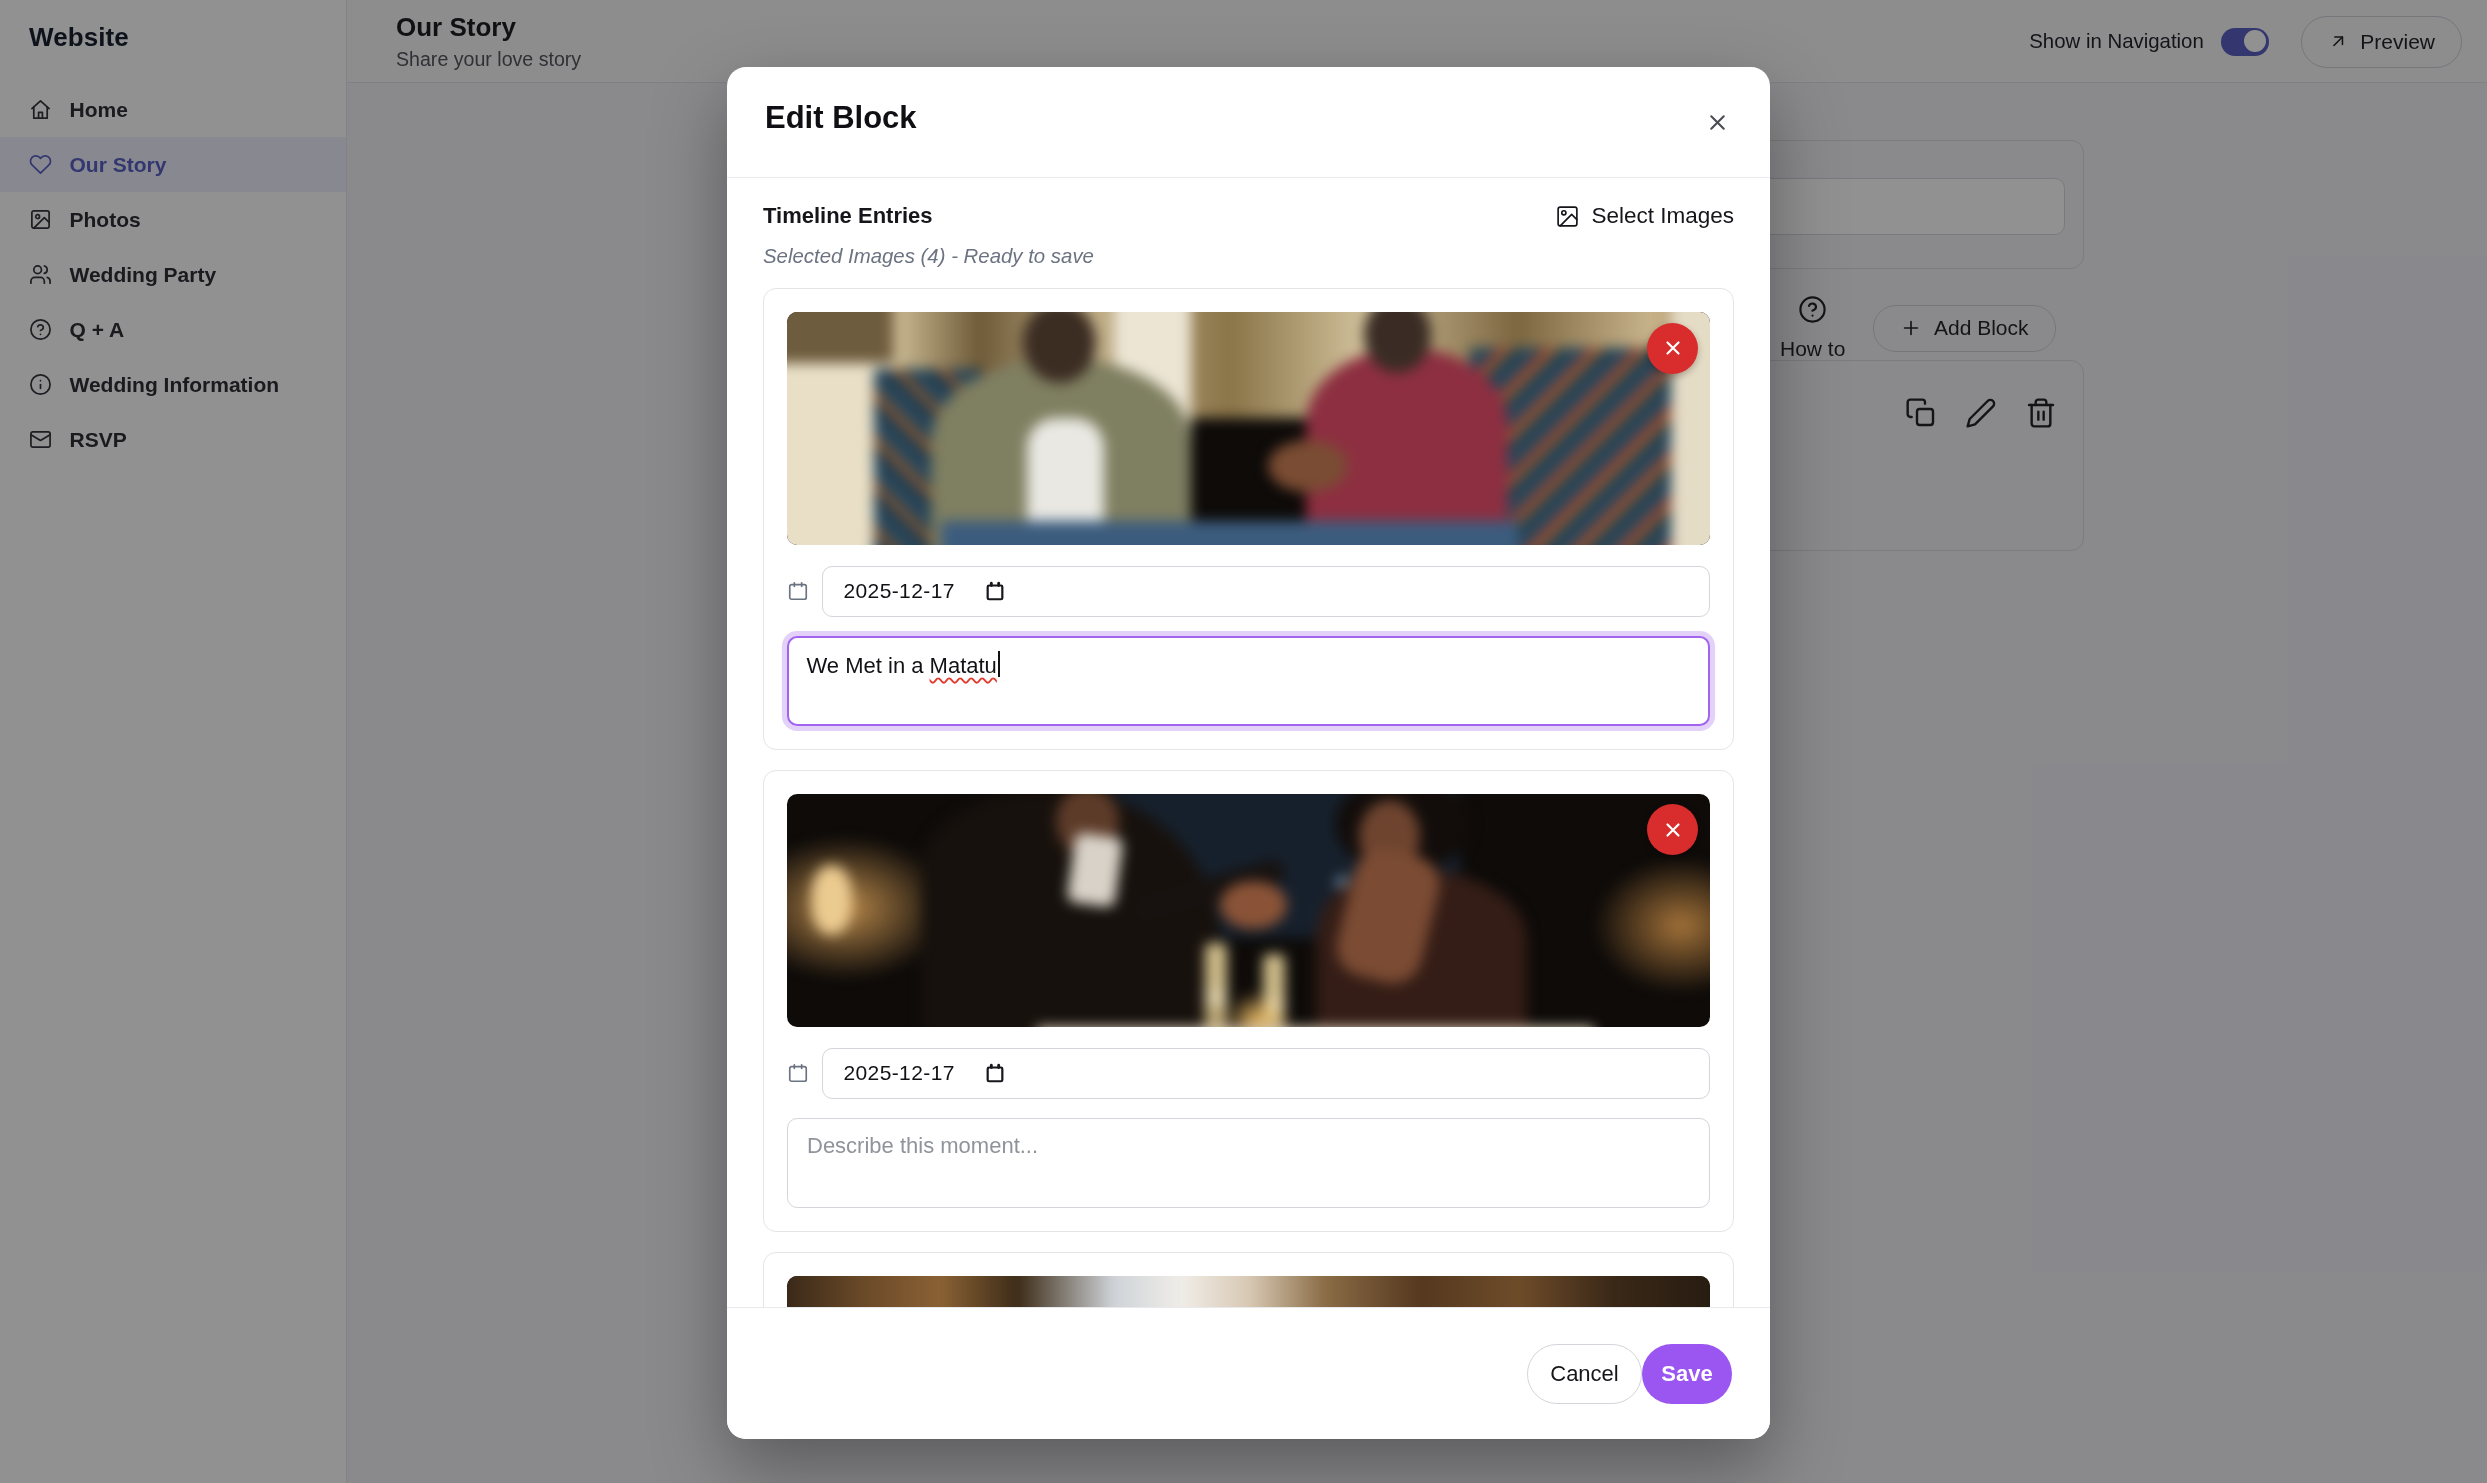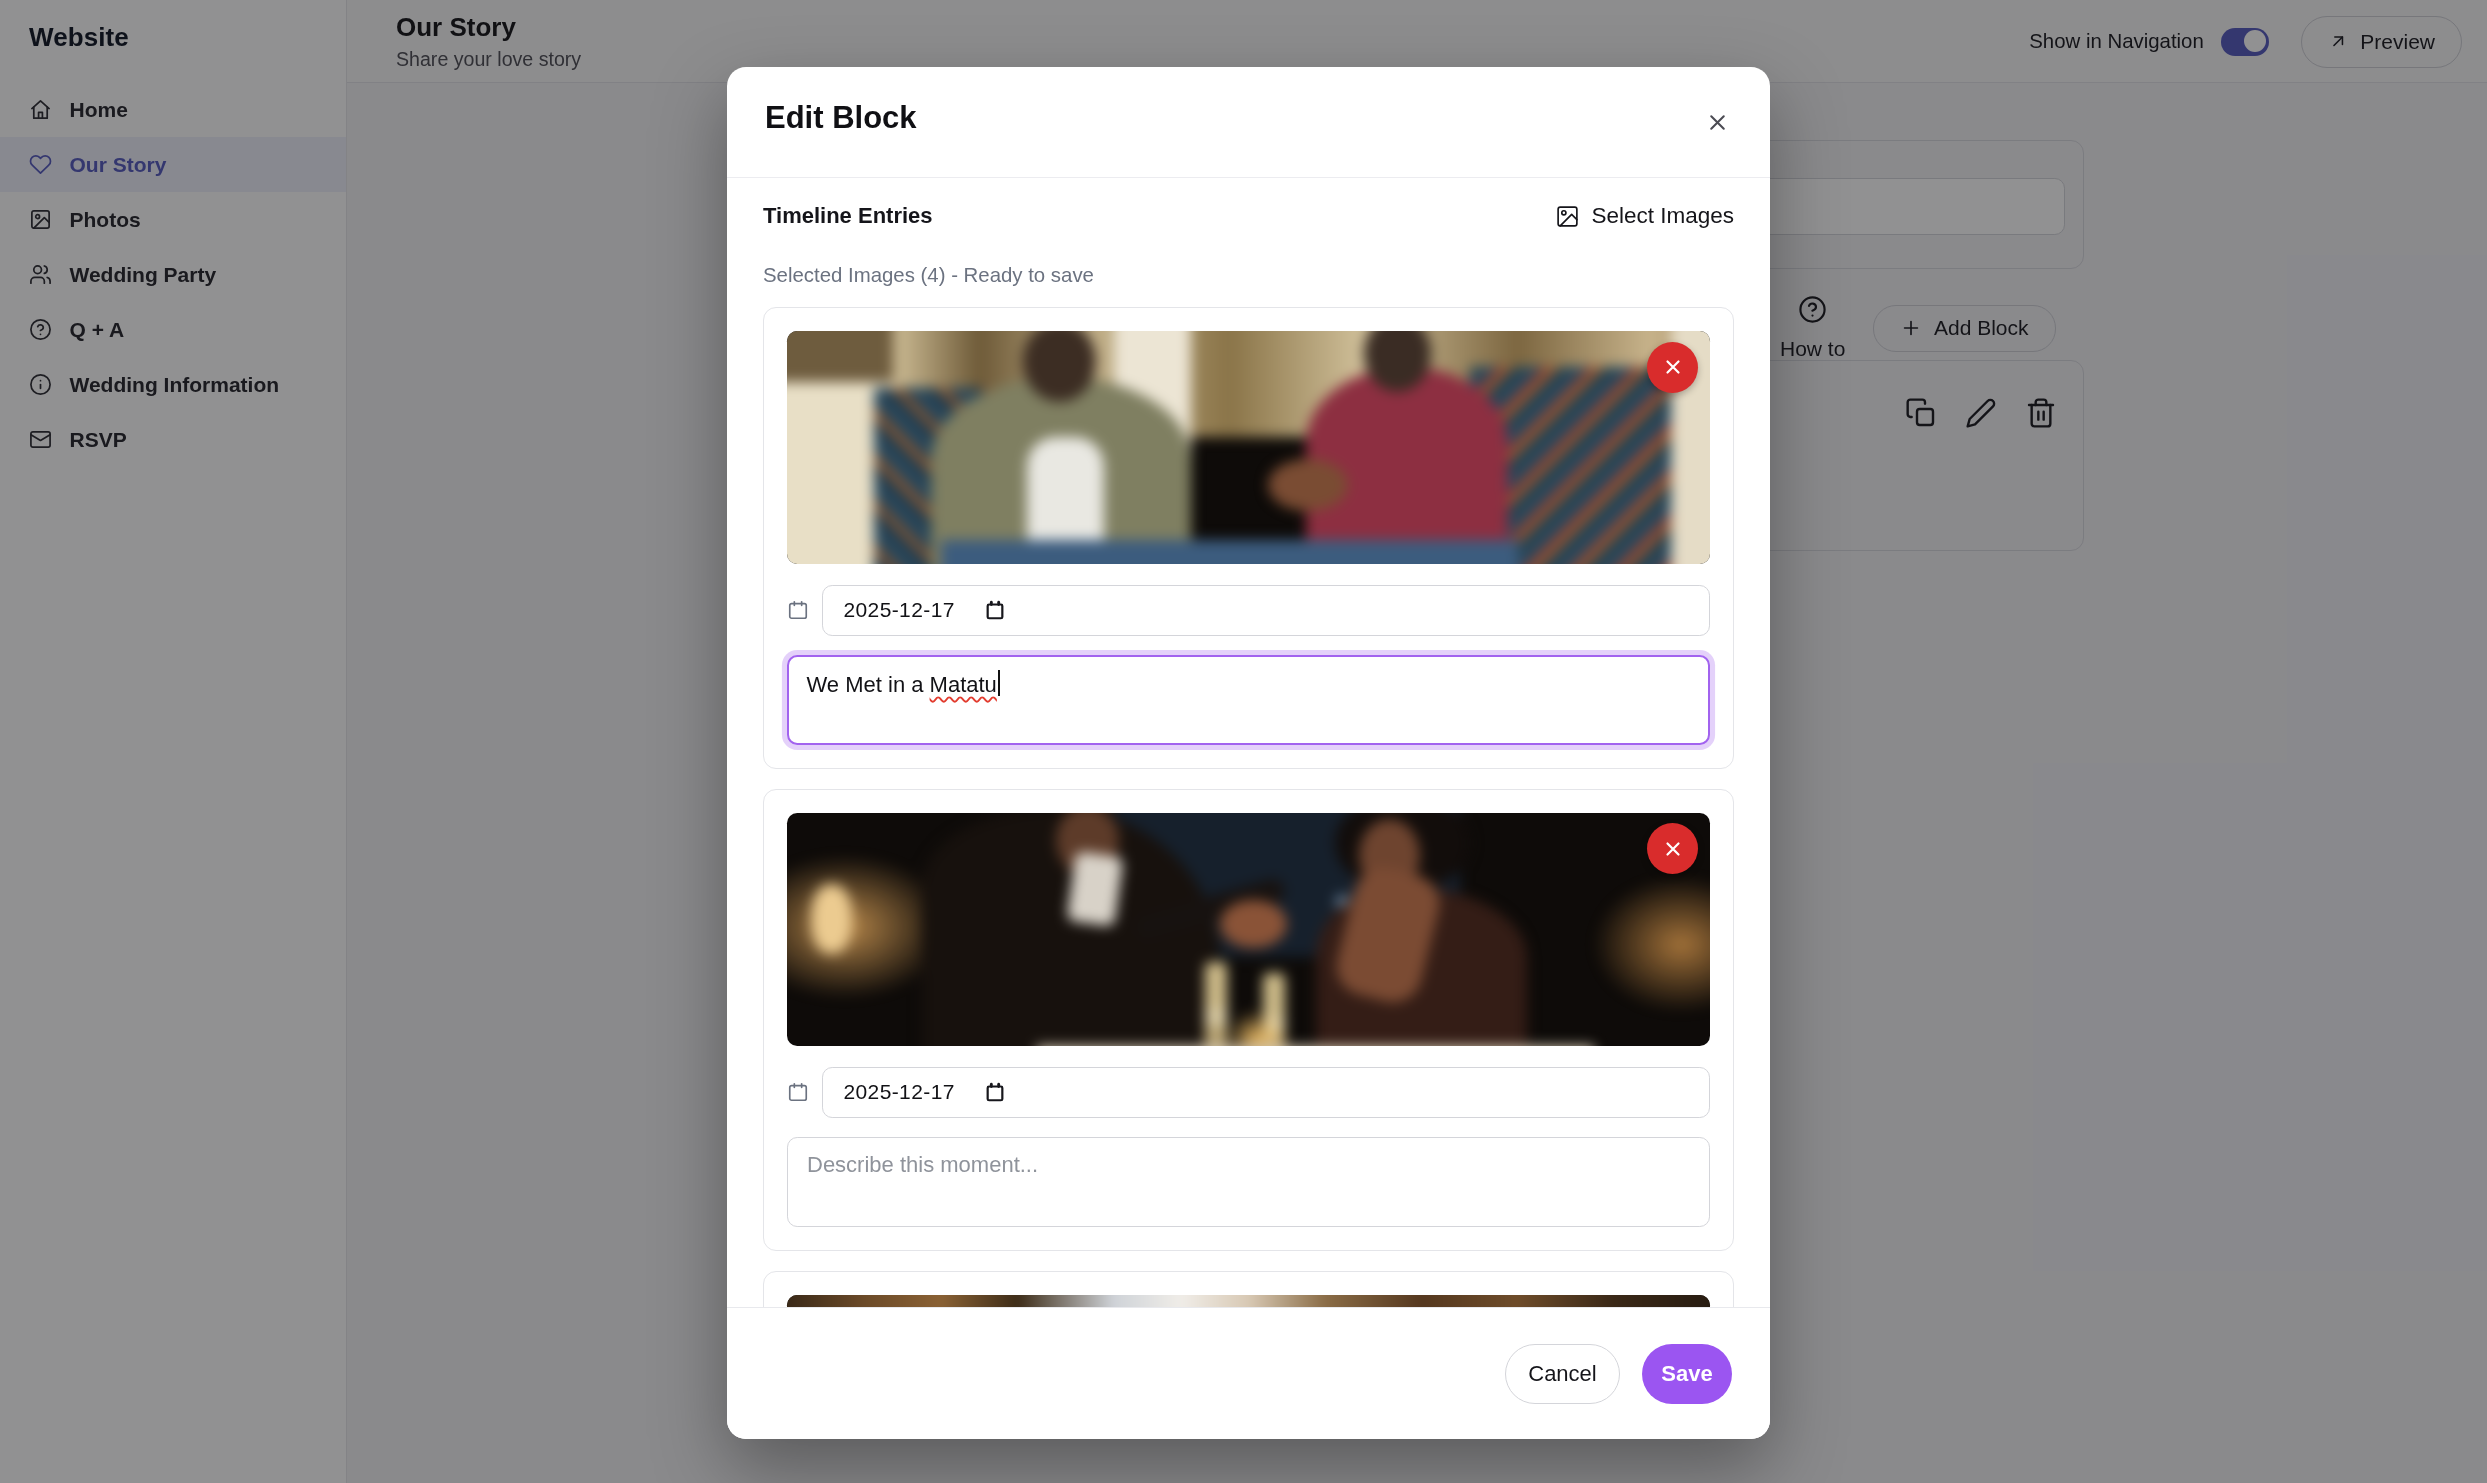--- a/index.html
+++ b/index.html
@@ -60,21 +60,21 @@
   .modal-close { position:absolute; right:35px; top:38px; width:35px; height:35px;
     display:flex; align-items:center; justify-content:center; cursor:pointer; color:#4b4b53; }
   .modal-close .ic { width:25px; height:25px; stroke-width:2; }
 
   .modal-body { flex:1; overflow:hidden; padding:25px 36px 0 36px; }
   .tl-row { display:flex; align-items:center; justify-content:space-between; }
   .tl-title { font-size:22px; font-weight:600; color:#15151a; }
   .select-images { display:flex; align-items:center; gap:11.6px; font-size:22.5px; font-weight:500;
     color:#15151a; cursor:pointer; }
   .select-images .ic { width:25px; height:25px; stroke-width:1.6; }
-  .tl-status { margin-top:35px; font-size:20.4px; color:#6b7280; }
+  .tl-status { margin-top:16px; font-size:20.4px; color:#6b7280;font-style:italic; }
 
   .entry-card { border:1.1px solid #e4e5e9; border-radius:13px; padding:23px; margin-top:20.4px; }
   .photo { position:relative; height:233px; border-radius:10.2px; overflow:hidden; background:#0e0b09; }
   .blurwrap { position:absolute; inset:-19px; filter:blur(6.5px); }
   .blurwrap > div { position:absolute; }
   .remove-btn { position:absolute; top:10.2px; right:11.6px; width:51px; height:51px; border-radius:50%;
     background:#d92c2c; display:flex; align-items:center; justify-content:center;
     color:#fff; cursor:pointer; box-shadow:0 2.9px 7.3px rgba(0,0,0,.25); }
   .remove-btn .ic { width:22px; height:22px; stroke-width:2.4; }
 
@@ -93,21 +93,21 @@
     text-decoration-thickness:1.8px; text-underline-offset:5.1px; }
   .caret { display:inline-block; width:2.2px; height:26px; background:#111; vertical-align:-4.4px;
     margin-left:0.7px; animation:blink 1.1s step-end infinite; }
   @keyframes blink { 0%,49%{opacity:1} 50%,100%{opacity:0} }
   textarea.caption-area { width:100%; height:90px; border:1.1px solid #d4d5da; border-radius:10.2px;
     margin-top:19px; padding:14.5px 19px; font:inherit; font-size:22px; color:#3b82f6; resize:none;
     outline:none; display:block; }
   textarea.caption-area::placeholder { color:#8f939b; }
 
   .modal-footer { flex:none; height:132px; border-top:0.7px solid #e8e9ed;
-    display:flex; align-items:center; justify-content:flex-end; gap:22px; padding:16px 38px; background:#fff; }
+    display:flex; align-items:center; justify-content:flex-end; padding:16px 38px; background:#fff; }
   .btn { height:60px; border-radius:30px; font-size:22px; font-weight:500; display:flex;
     align-items:center; justify-content:center; cursor:pointer; }
   .btn.cancel { width:115px; background:#fff; border:1.1px solid #d4d5da; color:#15151a; }
   .btn.save { width:90px; background:#9b55f1; border:none; color:#fff; font-weight:600; }
 
   
   
   .m-sky{left:0;top:0;right:0;height:46%;background:linear-gradient(90deg,#9a7a4e,#d8c8a0 12%,#6e5a38 22%,#c2b089 34%,#8a7448 48%,#d0c09a 62%,#7c6640 78%,#c8b48c 92%,#86643a)}
   .m-left{left:0;top:0;width:13%;height:100%;background:linear-gradient(#6e5c3e 0 26%,#e8dfc6 26%)}
   .m-pillar{left:36%;top:0;width:8%;height:100%;background:#ece5d4}

